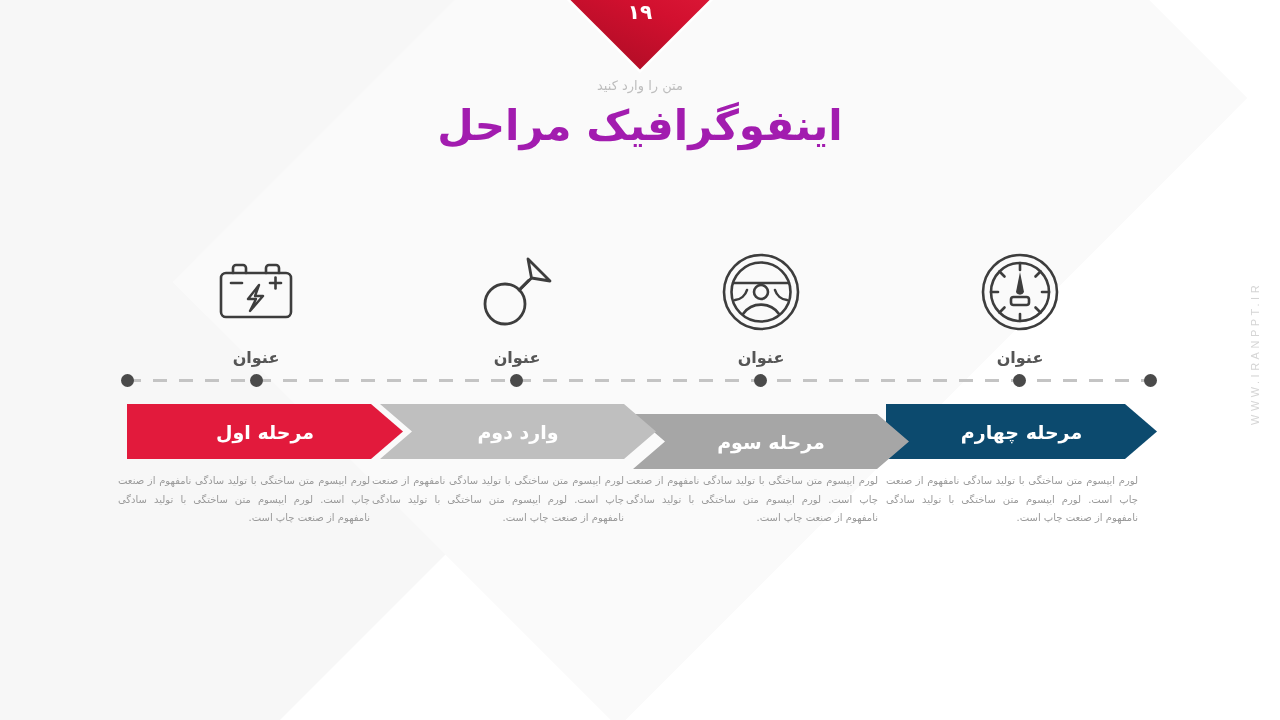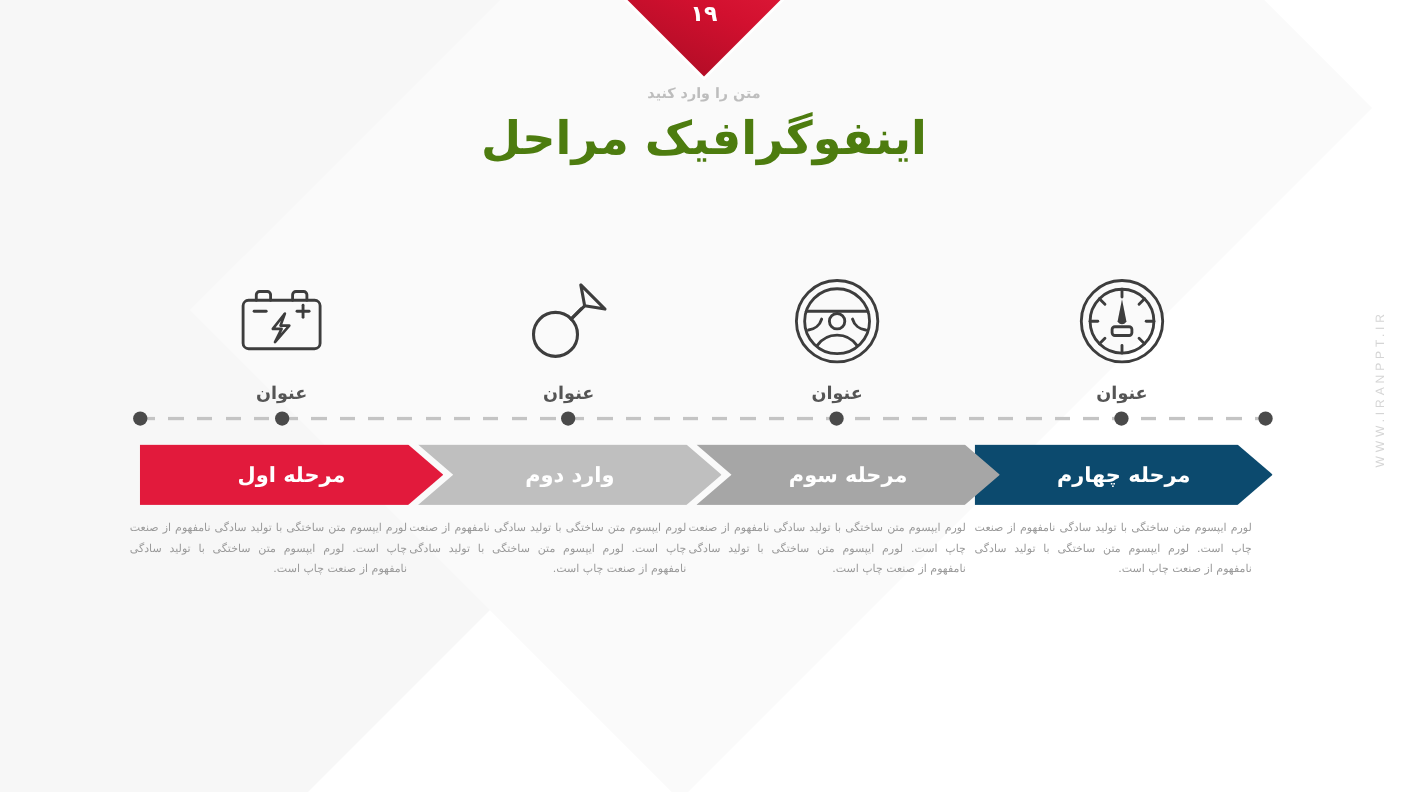--- a/index.html
+++ b/index.html
@@ -81,25 +81,25 @@
     top: 78px;
     left: 0;
     width: 1280px;
     text-align: center;
   }
   .subtitle {
     color: #bdbdbd;
     font-size: 13px;
     letter-spacing: 5px;
     margin: 0 0 8px 0;
-    font-weight: bold;
+    font-weight: normal;
     direction: rtl;
   }
   .title {
-    color: #4d7c0f;
+    color: #a21caf;
     font-size: 42px;
     font-weight: bold;
     margin: 0;
     letter-spacing: 0px;
     direction: rtl;
   }
 
   
   .cols {
     position: absolute;
@@ -189,21 +189,21 @@
   }
   .chev-arrowed {
     clip-path: polygon(0% 0%, calc(100% - 32px) 0%, 100% 50%, calc(100% - 32px) 100%, 0% 100%, 32px 50%);
   }
   .chev-0 { left: 127px;  width: 276px; background: #e21a3c; }
   .chev-1 { left: 380px;  width: 276px; background: #bfbfbf; }
   .chev-2 { left: 633px;  width: 276px; background: #a6a6a6; }
   .chev-3 { left: 886px;  width: 271px; background: #0c4a6e; }
   .chev-0 { z-index: 5; }
   .chev-1 { z-index: 4; }
-  .chev-2 { z-index: 3; }
+  .chev-2 { z-index: 3; margin-top: 10px; }
   .chev-3 { z-index: 2; }
 
   
   .bodies {
     position: absolute;
     top: 472px;
     left: 0;
     width: 1280px;
   }
   .body-col {

